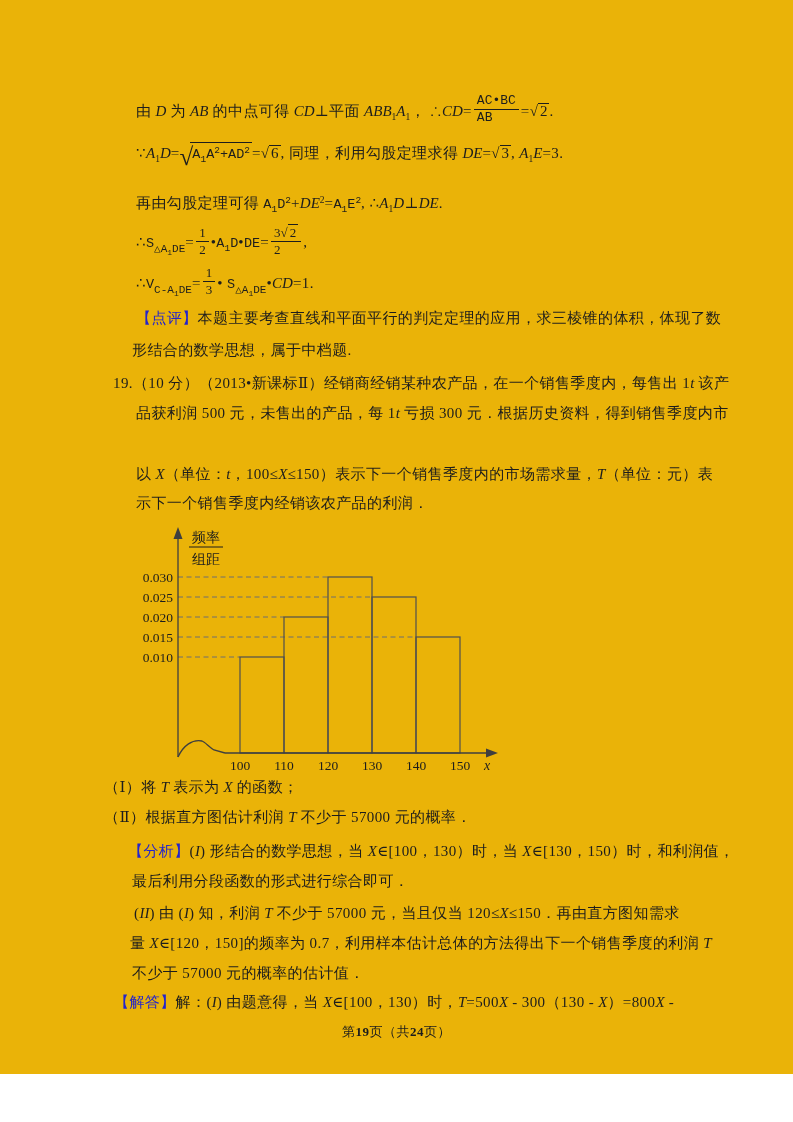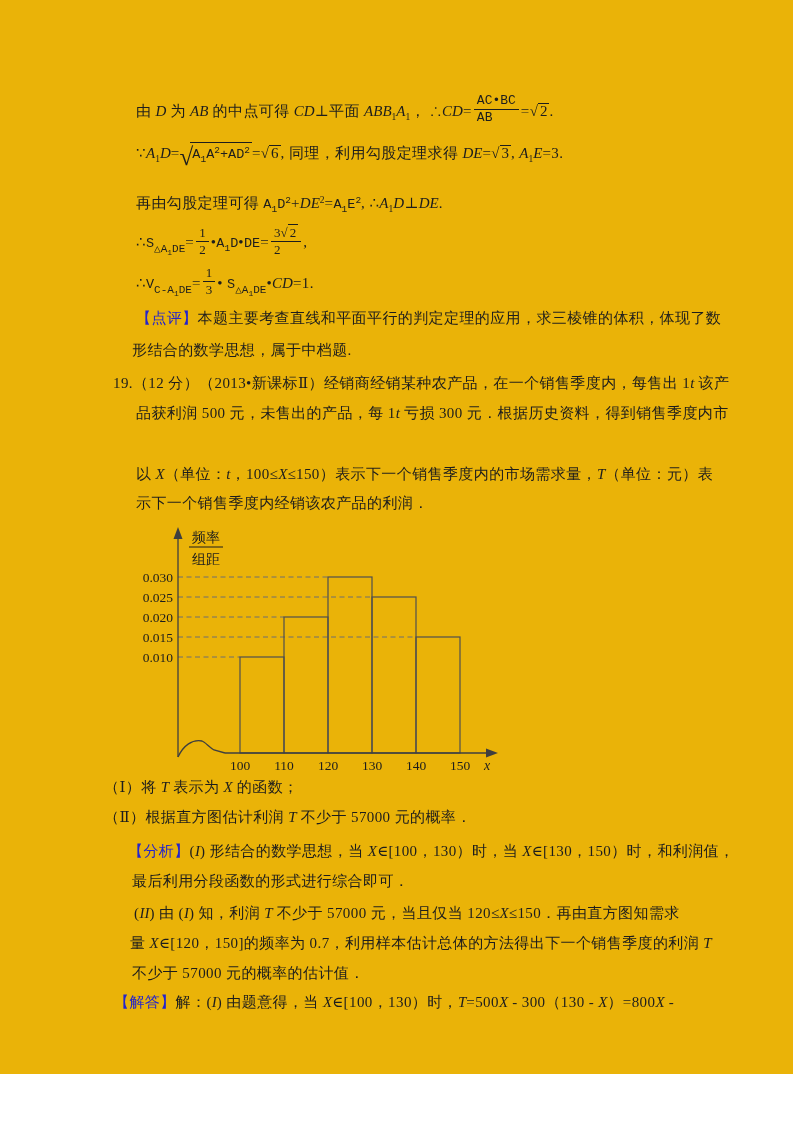--- a/index.html
+++ b/index.html
@@ -54,21 +54,21 @@
   </div>
 
   <div class="ln" style="left:132px;top:340px">
     <span>形结合的数学思想，属于中档题.</span>
   </div>
   <div class="ln" style="left:136px;top:308px">
     <span class="blue">【点评】</span><span>本题主要考查直线和平面平行的判定定理的应用，求三棱锥的体积，体现了数</span>
   </div>
 
   <div class="ln" style="left:113px;top:373px">
-    <span>19.</span><span>（12 分）（2013•新课标Ⅱ）经销商经销某种农产品，在一个销售季度内，每售出 1</span><span class="it">t</span><span> 该产</span>
+    <span>19.</span><span>（10 分）（2013•新课标Ⅱ）经销商经销某种农产品，在一个销售季度内，每售出 1</span><span class="it">t</span><span> 该产</span>
   </div>
   <div class="ln" style="left:136px;top:403px">
     <span>品获利润 500 元，未售出的产品，每 1</span><span class="it">t</span><span> 亏损 300 元．根据历史资料，得到销售季度内市</span>
   </div>
   <div class="ln" style="left:136px;top:464px">
     <span>以 </span><span class="it">X</span><span>（单位：</span><span class="it">t</span><span>，100≤</span><span class="it">X</span><span>≤150）表示下一个销售季度内的市场需求量，</span><span class="it">T</span><span>（单位：元）表</span>
   </div>
   <div class="ln" style="left:136px;top:493px">
     <span>示下一个销售季度内经销该农产品的利润．</span>
   </div>
@@ -133,14 +133,17 @@
     <span>量 </span><span class="it">X</span><span>∈[120，150]的频率为 0.7，利用样本估计总体的方法得出下一个销售季度的利润 </span><span class="it">T</span>
   </div>
   <div class="ln" style="left:132px;top:963px">
     <span>不少于 57000 元的概率的估计值．</span>
   </div>
 
   <div class="ln" style="left:114px;top:992px">
     <span class="blue">【解答】</span><span>解：(</span><span class="it">I</span><span>) 由题意得，当 </span><span class="it">X</span><span>∈[100，130）时，</span><span class="it">T</span><span>=500</span><span class="it">X</span><span> - 300（130 - </span><span class="it">X</span><span>）=800</span><span class="it">X</span><span> -</span>
   </div>
 
+  <div class="ln footer" style="top:1022px">
+    <span>第</span><span class="bold">19</span><span>页（共</span><span class="bold">24</span><span>页）</span>
+  </div>
 
 </div>
 
 </body></html>

